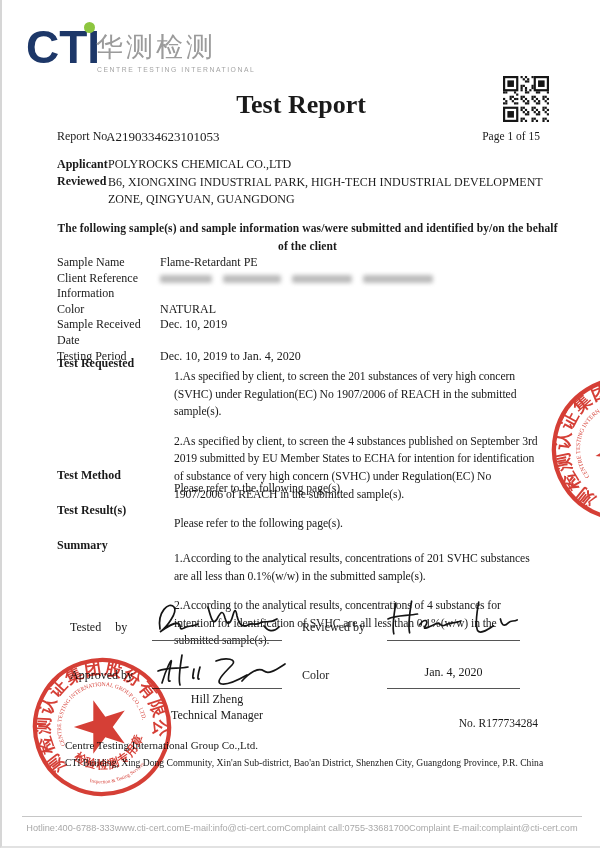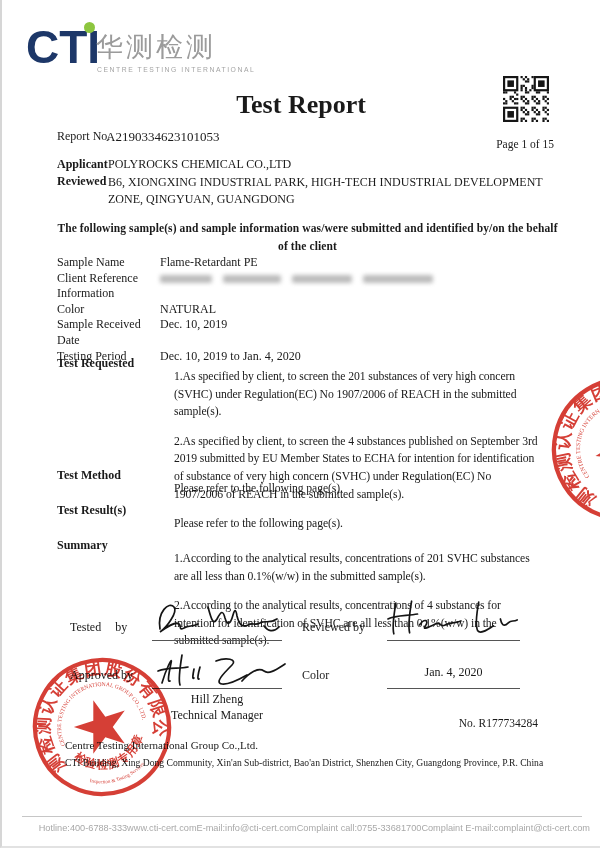--- a/index.html
+++ b/index.html
@@ -21,21 +21,21 @@
     font-size:27px; letter-spacing:3px; color:var(--logo-gray,#9b9b9b); line-height:1.1; }
   #logo-sub { left:95px; top:66px; font-family:"Liberation Sans",sans-serif;
     font-size:6.8px; letter-spacing:1.55px; color:#a3a3a3; }
 
   
   #title { left:0; top:90px; width:100%; text-align:center;
     font-size:26px; font-weight:bold; }
   #qr { left:501px; top:76px; width:46px; height:46px; }
   #report-row { left:55px; top:129px; font-size:12px; }
   #report-no { left:104px; top:129px; font-size:13px; }
-  #page-indicator { right:46px; top:130px; font-size:11.5px;margin-top:8px; }
+  #page-indicator { right:60px; top:130px; font-size:11.5px; }
 
   
   .lbl { font-weight:bold; font-size:12px; }
   #applicant-label { left:55px; top:157px; }
   #applicant-value { left:106px; top:157px; font-size:12px; }
   #address-label { left:55px; top:174px; }
   #address-value { left:106px; top:174px; width:448px; font-size:12px; line-height:16.5px; }
 
   #intro { left:52px; top:219px; width:507px; font-size:11.5px; font-weight:bold;
     line-height:18px; letter-spacing:0.1px;text-align:center; }
@@ -73,21 +73,21 @@
   #date-value { left:385px; top:665px; width:133px; text-align:center; font-size:12px; }
   #approver-name { left:150px; top:692px; width:130px; text-align:center; font-size:12px; }
   #approver-title { left:140px; top:708px; width:150px; text-align:center; font-size:12px; }
   #ref-no { right:62px; top:717px; font-size:11.5px; }
 
   
   #company { left:63px; top:739px; font-size:11px; }
   #company-address { left:63px; top:757px; font-size:9.6px; white-space:nowrap; }
   #footer-divider { left:20px; top:816px; width:560px; border-top:1.4px solid #c6c6c6; }
   #footer-contacts { left:12px; top:823px; width:576px; display:flex;
-    justify-content:flex-end; font-family:"Liberation Sans",sans-serif;
+    justify-content:center; font-family:"Liberation Sans",sans-serif;
     font-size:9.2px; color:#a8a8a8; }
 
   
   .stamp { position:absolute; pointer-events:none; mix-blend-mode:multiply; }
   #stamp-left { left:19px; top:646px; width:162px; height:162px; }
   #stamp-right { left:538px; top:365px; width:168px; height:168px; }
 </style>
 </head>
 <body>
 

